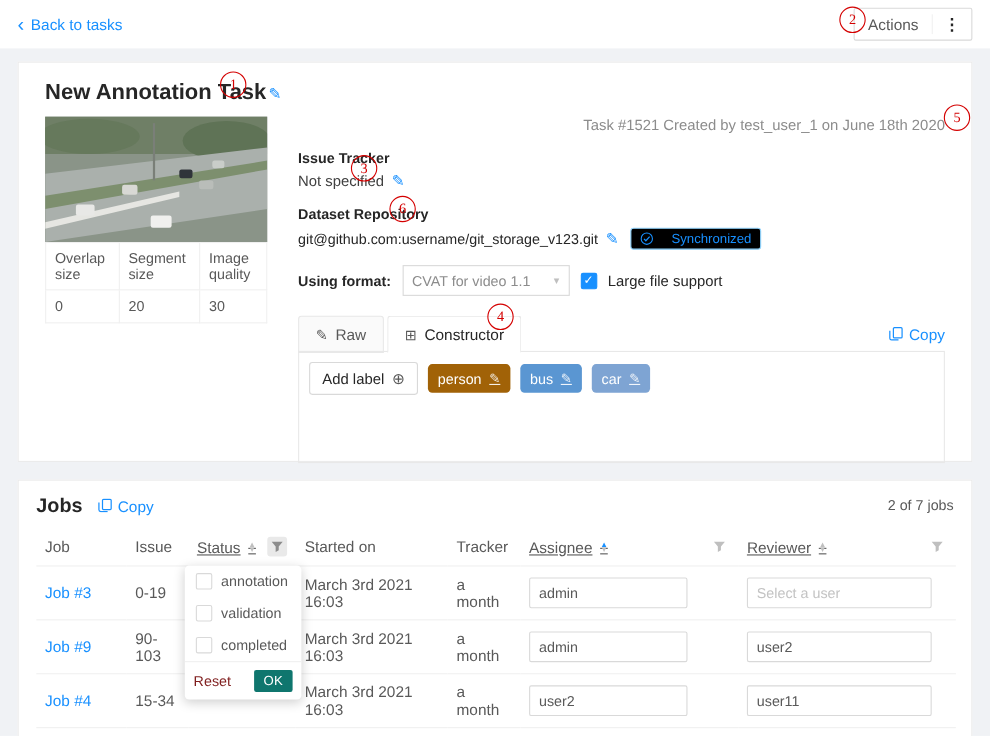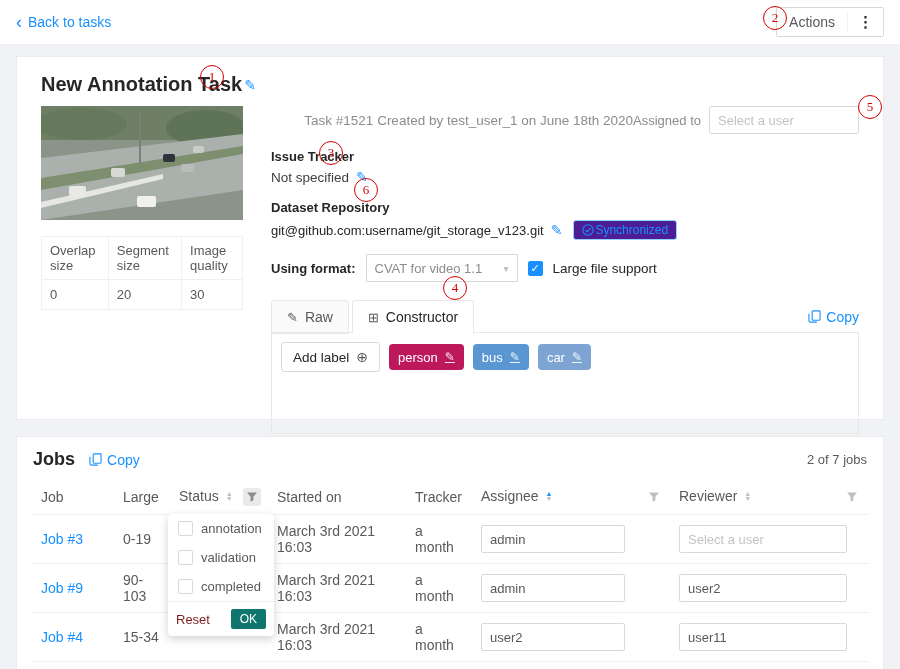--- a/index.html
+++ b/index.html
@@ -36,21 +36,21 @@
   .jobs-card { margin: 16px 16px 0; padding: 12px 16px; height: 260px; }
 
   
   .task-title-row { display: flex; align-items: center; gap: 2px; margin: 4px 0 10px; }
   .task-title { font-size: 20px; font-weight: bold; color: #262626; }
   .edit-icon { color: #1890ff; font-size: 14px; cursor: pointer; }
 
   .task-body { display: flex; }
   .task-left { width: 202px; flex: none; }
   .preview { width: 202px; height: 114px; overflow: hidden; background: #8a9488; }
-  .params-table { border-collapse: collapse; width: 202px; margin-top: 16px; }
+  .params-table { border-collapse: collapse; width: 202px; }
   .params-table th, .params-table td {
     border: 1px solid #f0f0f0; font-size: 13px; font-weight: normal;
     color: #595959; text-align: left; padding: 6px 8px; vertical-align: top;
   }
   .params-table td { padding: 7px 8px; }
 
   .task-right { flex: 1; padding-left: 28px; }
   .meta-row { display: flex; justify-content: flex-end; align-items: center; margin-top: 0; }
   .task-meta { color: #8c8c8c; font-size: 13.5px; }
   .assigned-group { display: inline-flex; align-items: center; gap: 8px; }
@@ -62,22 +62,22 @@
   }
   .txt-input::placeholder { color: #c3c3c3; }
   .assignee-input { width: 150px; }
 
   .block { margin-top: 15px; }
   .block-label { font-weight: bold; font-size: 13px; color: #262626; }
   .block-value { margin-top: 5px; display: flex; align-items: center; gap: 7px; font-size: 13.5px; color: #404040; }
   .repo-url { font-size: 13px; color: #262626; }
 
   .sync-badge {
-    display: inline-flex; align-items: center; gap: 1px;
-    border: 1px solid #91d5ff; background: #4c1d95; color: #1890ff;
+    display: inline-flex; align-items: center; gap: 16px;
+    border: 1px solid #91d5ff; background: #000000; color: #1890ff;
     font-size: 12px; border-radius: 3px; padding: 2px 8px; margin-left: 4px;
   }
 
   .format-row { margin-top: 14px; display: flex; align-items: center; gap: 10px; }
   .select-box {
     display: inline-flex; align-items: center; justify-content: space-between;
     width: 152px; height: 28px; border: 1px solid #d9d9d9; border-radius: 0;
     padding: 0 8px; font-size: 13px; color: #8c8c8c; background: #fff; cursor: pointer;
   }
   .select-arrow { color: #bfbfbf; font-size: 10px; }
@@ -117,21 +117,21 @@
   
   .jobs-header { display: flex; align-items: center; gap: 14px; }
   .jobs-title { font-size: 18px; font-weight: bold; color: #262626; }
   .jobs-count { margin-left: auto; font-size: 13px; color: #595959; }
   .jobs-table { width: 100%; border-collapse: collapse; table-layout: fixed; margin-top: 10px; }
   .jobs-table th {
     font-weight: normal; color: #595959; font-size: 14px; text-align: left;
     padding: 8px 8px; border-bottom: 1px solid #f0f0f0;
   }
   .jobs-table td { font-size: 14px; color: #595959; padding: 8px 8px; border-bottom: 1px solid #f0f0f0; height: 41px; }
-  .th-flex { display: flex; align-items: flex-start; justify-content: space-between; }
+  .th-flex { display: flex; align-items: flex-end; justify-content: space-between; text-decoration: underline; }
   .th-left { display: inline-flex; align-items: center; gap: 5px; }
   .sorter { display: inline-flex; flex-direction: column; line-height: 5px; margin-left: 2px; }
   .sorter .caret { font-size: 7px; color: #bfbfbf; }
   .sorter .caret.active { color: #1890ff; }
   .funnel-wrap { display: inline-flex; padding: 3px; border-radius: 3px; cursor: pointer; }
   .funnel-wrap.active { background: #e9e9e9; }
   .job-link { color: #1890ff; cursor: pointer; }
   .cell-input { width: 144px; }
   .cell-input.reviewer { width: 168px; }
 
@@ -209,24 +209,20 @@
           <td>20</td>
           <td>30</td>
         </tr>
       </tbody>
         </table>
     </div>
 
     <div class="task-right">
       <div class="meta-row">
         <span class="task-meta">Task #1521 Created by test_user_1 on June 18th 2020</span>
-        <span class="assigned-group">
-          <span class="assigned-label">Assigned to</span>
-          <input class="txt-input assignee-input" placeholder="Select a user" style="">
-        </span>
       </div>
 
       <div class="block">
         <div class="block-label">Issue Tracker</div>
         <div class="block-value">
           <span>Not specified</span>
           <span class="edit-icon">✎</span>
         </div>
       </div>
 
@@ -271,21 +267,21 @@
           </svg>
           <span>Copy</span>
         </a>
       </div>
 
       <div class="labels-panel">
         <button class="add-label-btn">
           <span>Add label</span>
           <span class="plus-icon">⊕</span>
         </button>
-        <span class="label-tag" style="background:#be185d">
+        <span class="label-tag" style="background:#a16207">
           <span>person</span>
           <span class="tag-edit">✎</span>
         </span>
         <span class="label-tag" style="background:#5a96d2">
           <span>bus</span>
           <span class="tag-edit">✎</span>
         </span>
         <span class="label-tag" style="background:#7ea4d3">
           <span>car</span>
           <span class="tag-edit">✎</span>
@@ -314,21 +310,21 @@
         <col style="width:56px">
         <col style="width:98px">
       <col style="width:138px">
         <col style="width:66px">
         <col style="width:198px">
         <col style="width:198px">
     </colgroup>
     <thead>
       <tr>
         <th>Job</th>
-        <th>Large</th>
+        <th>Issue</th>
         <th>
           <span class="th-flex">
             <span class="th-left">
               <span>Status</span>
               <span class="sorter">
                   <span class="caret">▲</span>
                   <span class="caret">▼</span>
                 </span>
             </span>
             <span class="funnel-wrap active">

